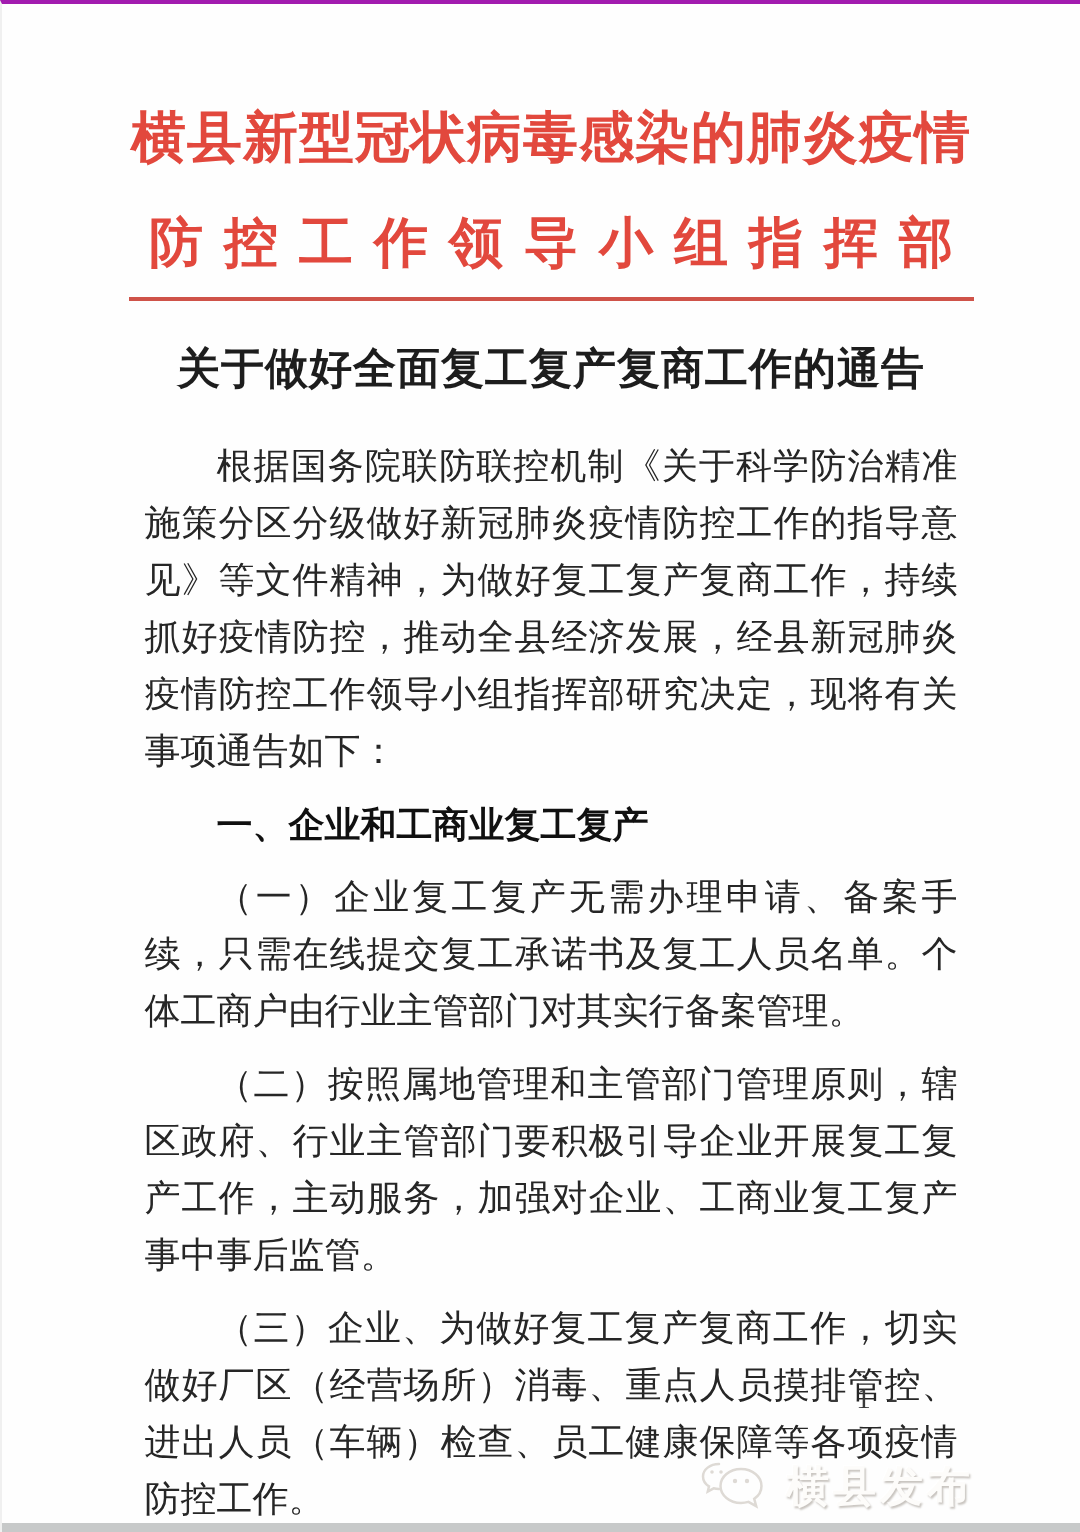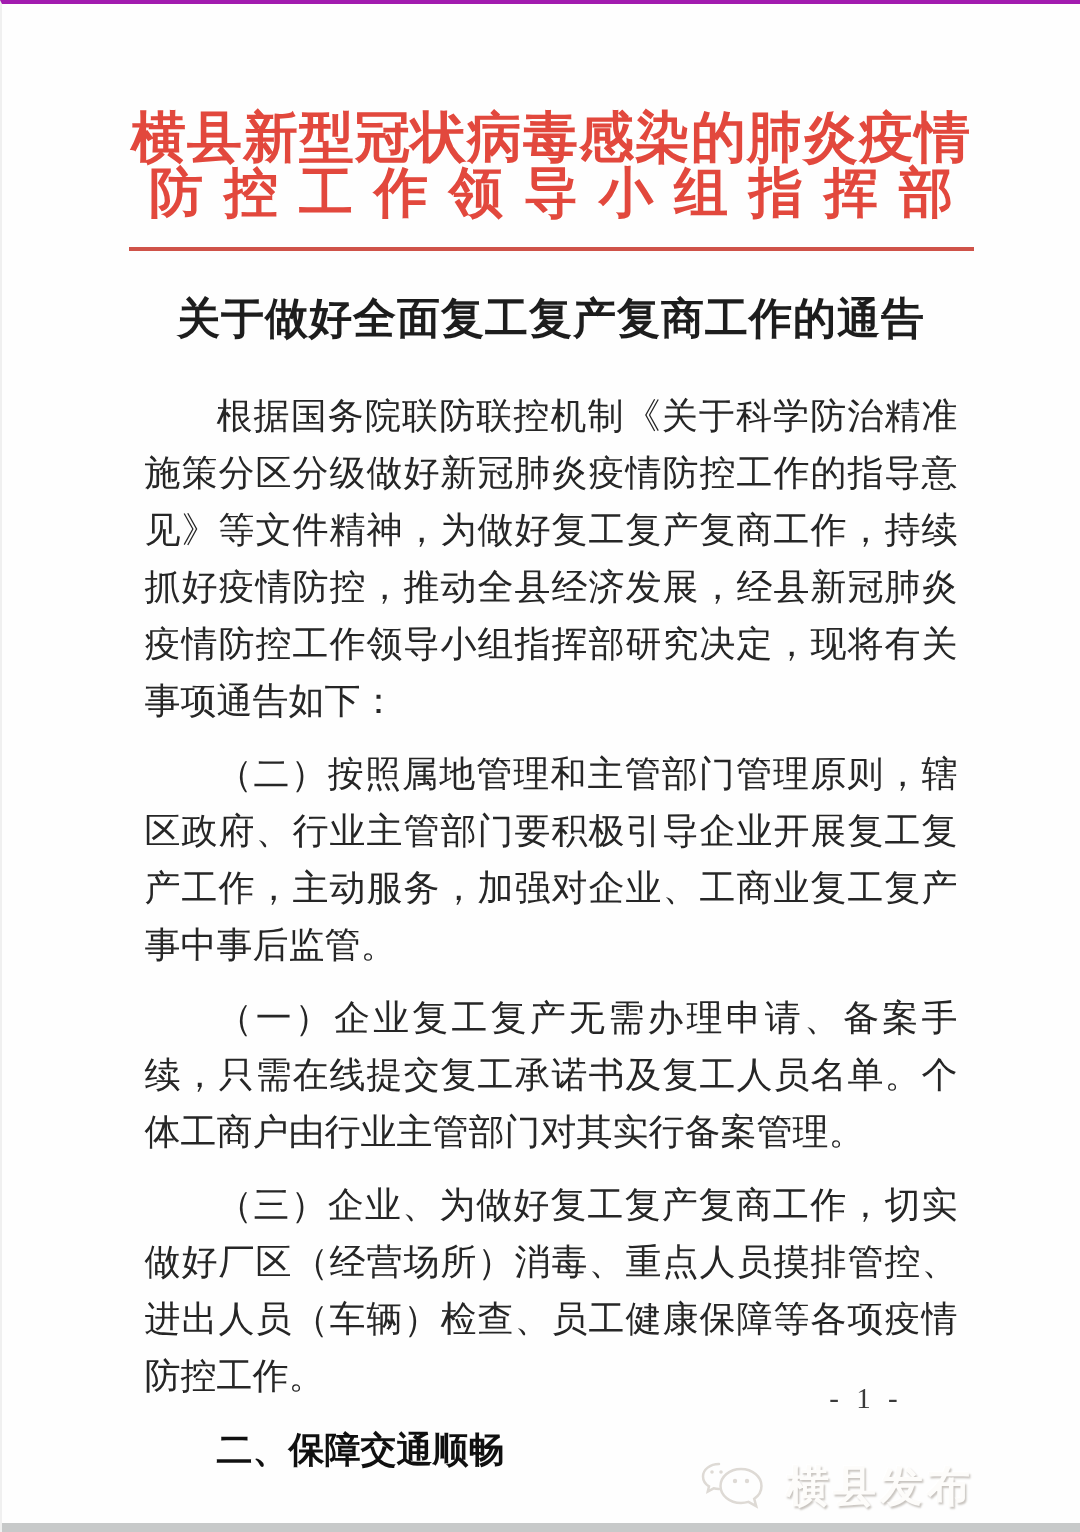--- a/index.html
+++ b/index.html
@@ -28,20 +28,21 @@
   }
   .header-line1 {
     font-size: 55px;
     letter-spacing: 1px;
     line-height: 1;
   }
   .header-line2 {
     font-size: 54px;
     letter-spacing: 21px;
     padding-left: 21px; 
+    margin-top: 50px;
     line-height: 1;
   }
   .red-divider {
     width: 845px; height: 4px;
     background: #cf5349;
     margin: 28px auto 0 auto;
   }
   
   .doc-title {
     margin-top: 44px;
@@ -112,22 +113,23 @@
     <div class="header-line1">横县新型冠状病毒感染的肺炎疫情</div>
     <div class="header-line2">防控工作领导小组指挥部</div>
     <div class="red-divider"></div>
   </div>
 
   <div class="doc-title">关于做好全面复工复产复商工作的通告</div>
 
   <div class="doc-body">
     <p>根据国务院联防联控机制《关于科学防治精准施策分区分级做好新冠肺炎疫情防控工作的指导意见》等文件精神，为做好复工复产复商工作，持续抓好疫情防控，推动全县经济发展，经县新冠肺炎疫情防控工作领导小组指挥部研究决定，现将有关事项通告如下：</p>
 
+    <p class="section-heading">一、企业和工商业复工复产</p>
+    <p>（一）企业复工复产无需办理申请、备案手续，只需在线提交复工承诺书及复工人员名单。个体工商户由行业主管部门对其实行备案管理。</p>
     <p>（二）按照属地管理和主管部门管理原则，辖区政府、行业主管部门要积极引导企业开展复工复产工作，主动服务，加强对企业、工商业复工复产事中事后监管。</p>
-    <p>（一）企业复工复产无需办理申请、备案手续，只需在线提交复工承诺书及复工人员名单。个体工商户由行业主管部门对其实行备案管理。</p>
     <p>（三）企业、为做好复工复产复商工作，切实做好厂区（经营场所）消毒、重点人员摸排管控、进出人员（车辆）检查、员工健康保障等各项疫情防控工作。</p>
 
     <p class="section-heading">二、保障交通顺畅</p>
 
   </div>
 
   <div class="page-number">- 1 -</div>
 
   <div class="watermark">
     <span class="wm-icon">

